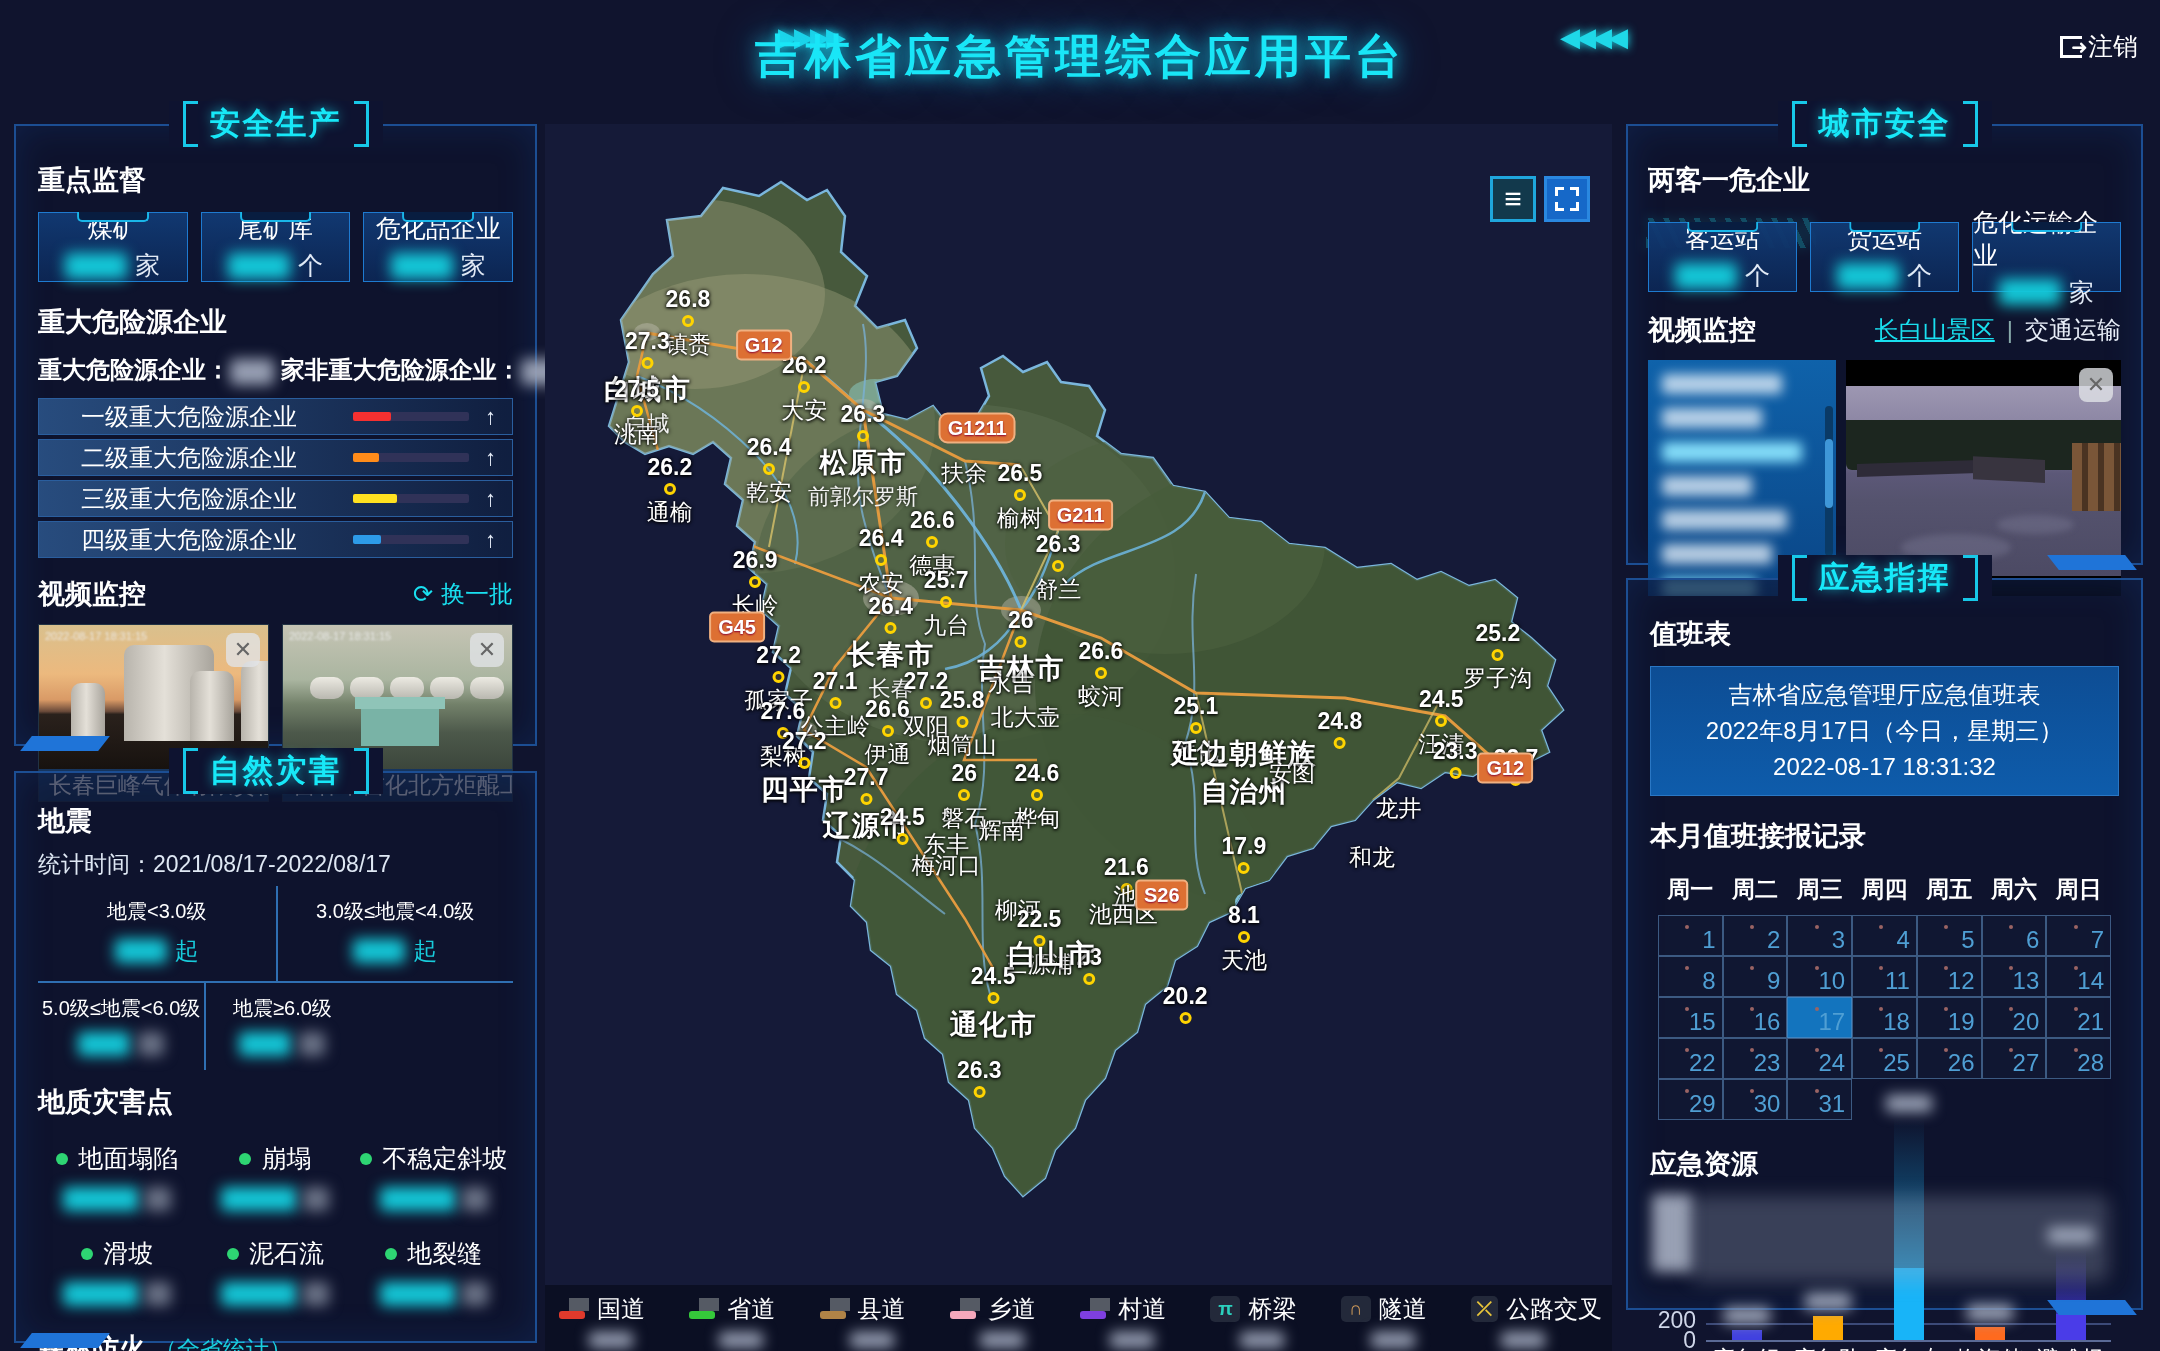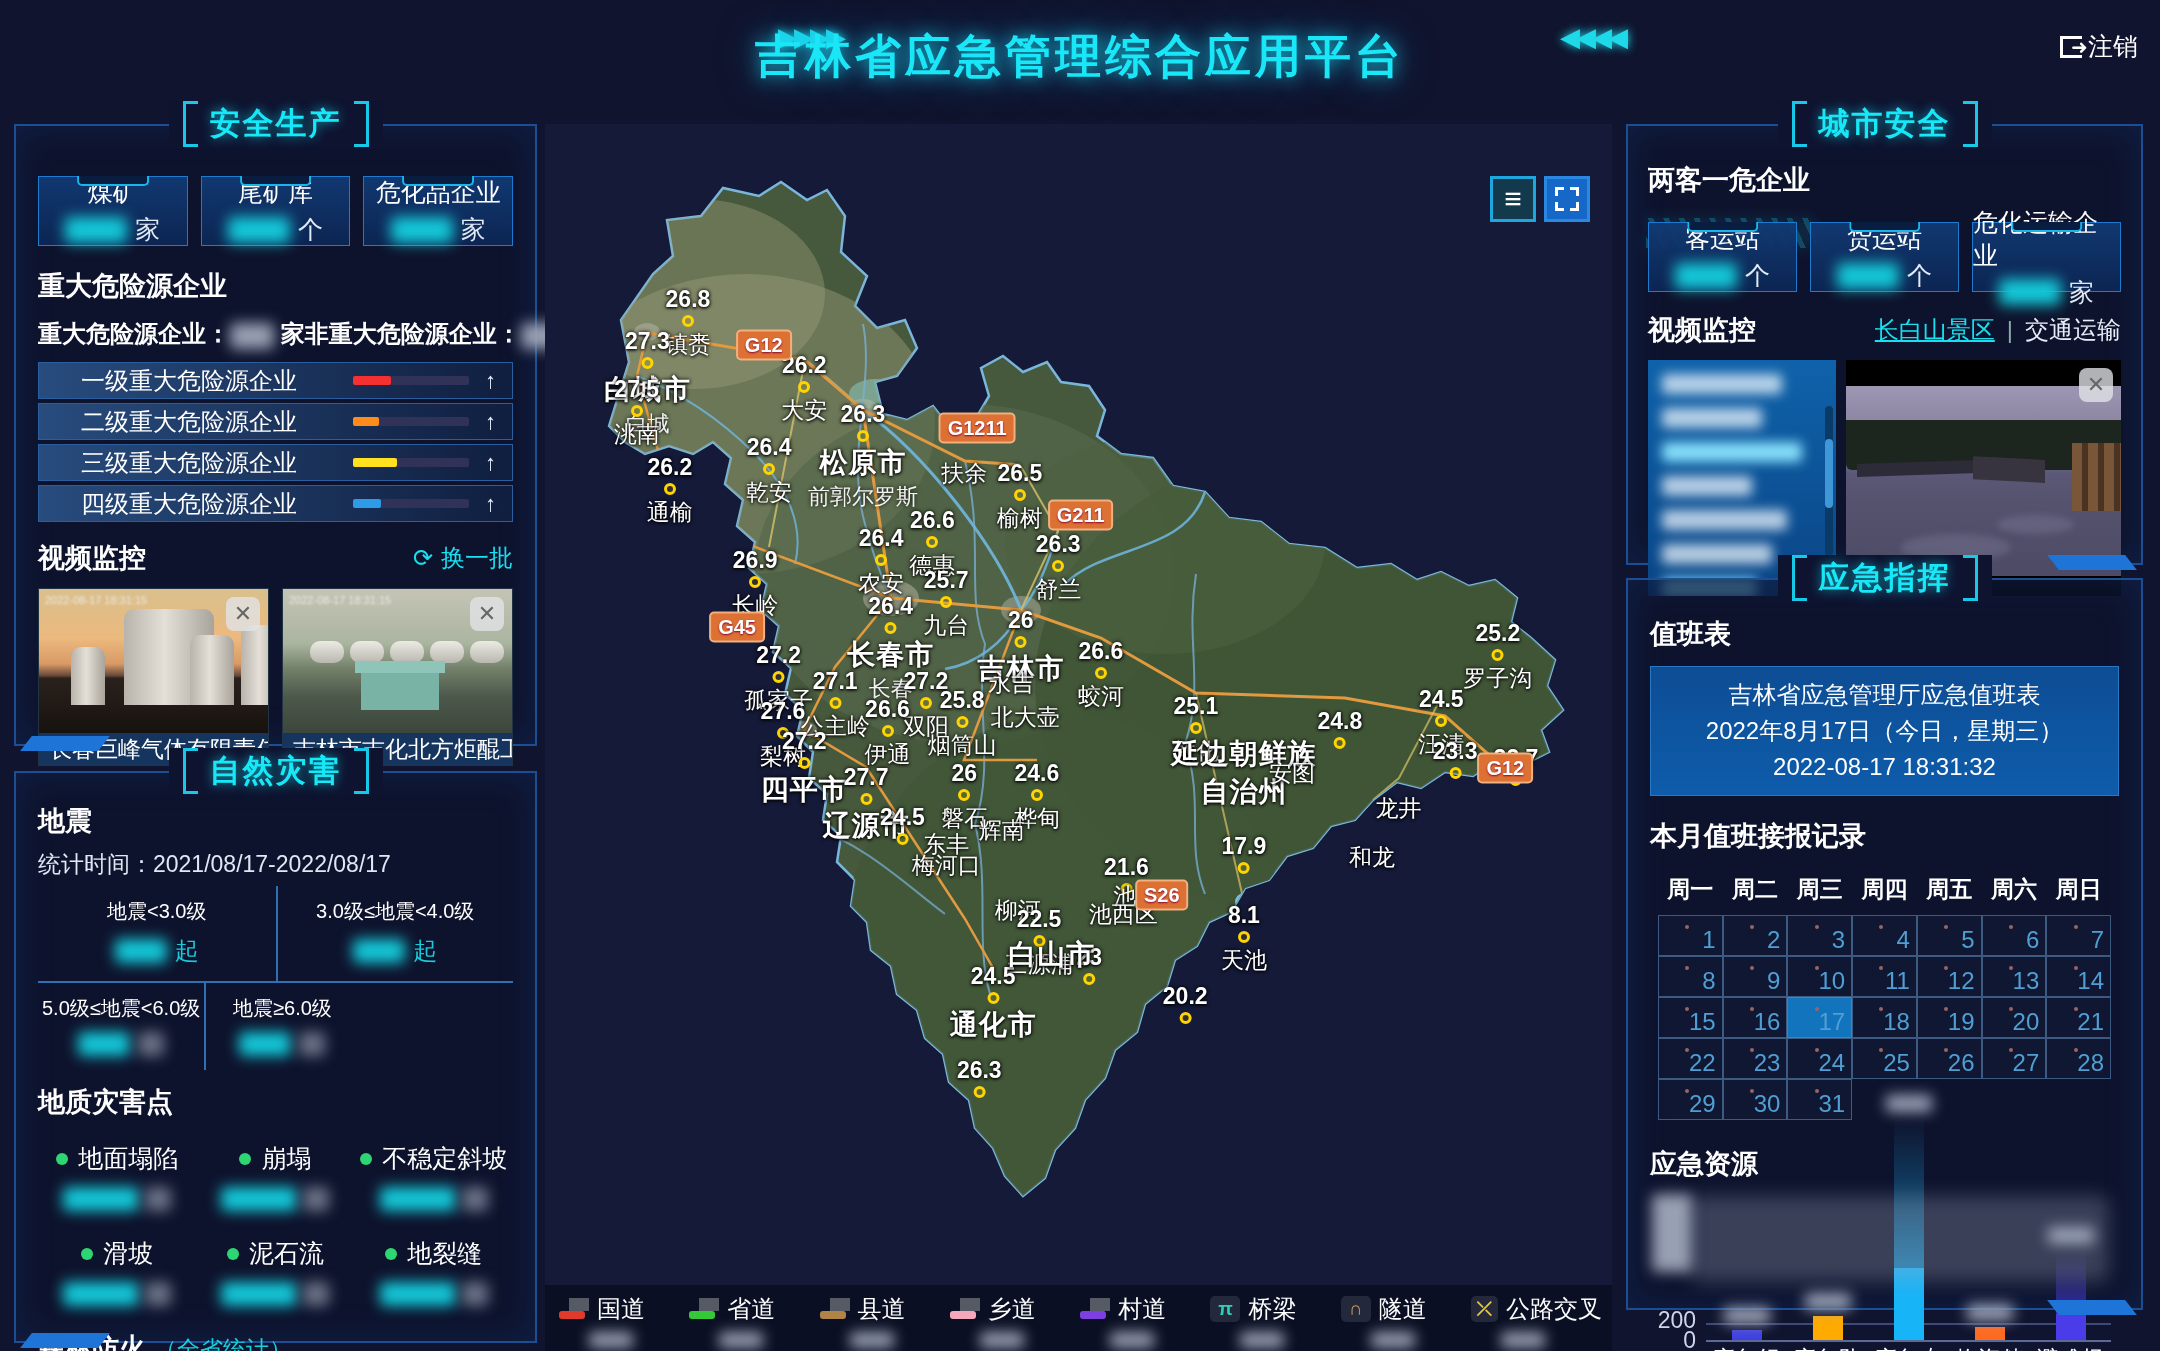--- a/index.html
+++ b/index.html
@@ -205,20 +205,21 @@
     <span>注销</span>
   </div>
 </div>
 
 <div class="panel" style="left:14px; top:124px; width:523px; height:622px; padding:36px 22px 0;">
   <div class="ptitle">
     <span class="brk l"></span>
     <span class="txt">安全生产</span>
     <span class="brk r"></span>
   </div>
+  <div class="sec-h">重点监督</div>
   <div class="cards" id="sup-cards" style="margin-top:14px;">
       <div class="stat-card">
         <div class="lb">煤矿</div>
         <div class="vrow">
           <span class="blob " style="width: 62px; height: 26px;"></span>
           <span class="unit">家</span>
         </div>
       </div>
       <div class="stat-card">
         <div class="lb">尾矿库</div>
@@ -714,21 +715,21 @@
       </div>
       <div class="mk" style="left: 80%; top: 54.5%;">
         <div class="nm">龙井</div>
       </div>
       <div class="mk" style="left: 77.5%; top: 58.5%;">
         <div class="nm">和龙</div>
       </div>
     </div>
   <div id="shields">
       <div class="shield" style="left: 20.5%; top: 18%;">G12</div>
-      <div class="shield" style="left: 40.5%; top: 24.8%;">G1211</div>
+      <div class="shield" style="left: 40.5%; top: 24.8%; border-radius: 9px;">G1211</div>
       <div class="shield" style="left: 50.2%; top: 31.9%;">G211</div>
       <div class="shield" style="left: 18%; top: 41%;">G45</div>
       <div class="shield" style="left: 57.8%; top: 62.8%;">S26</div>
       <div class="shield" style="left: 90%; top: 52.5%;">G12</div>
     </div>
   <div id="legend">
       <div class="lg-item">
         <div class="lg-r1">
           <span class="lg-sw">
             <i class="bk"></i>

